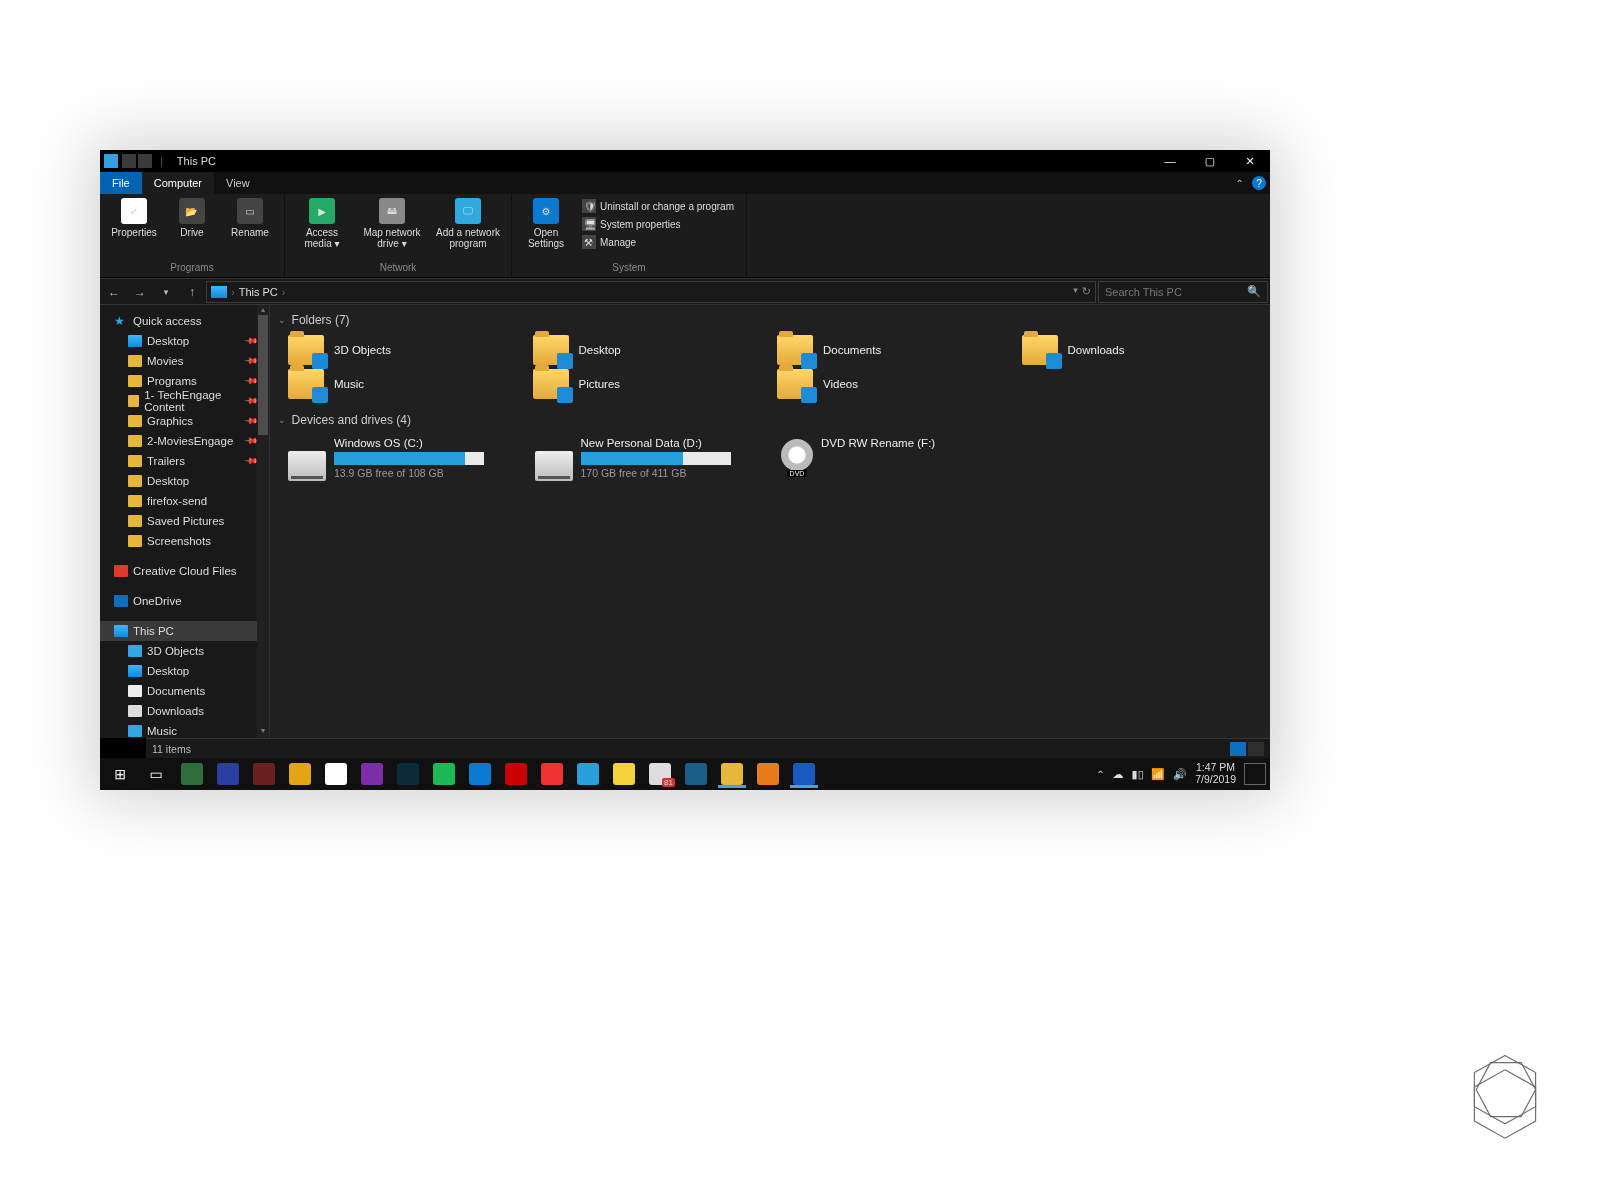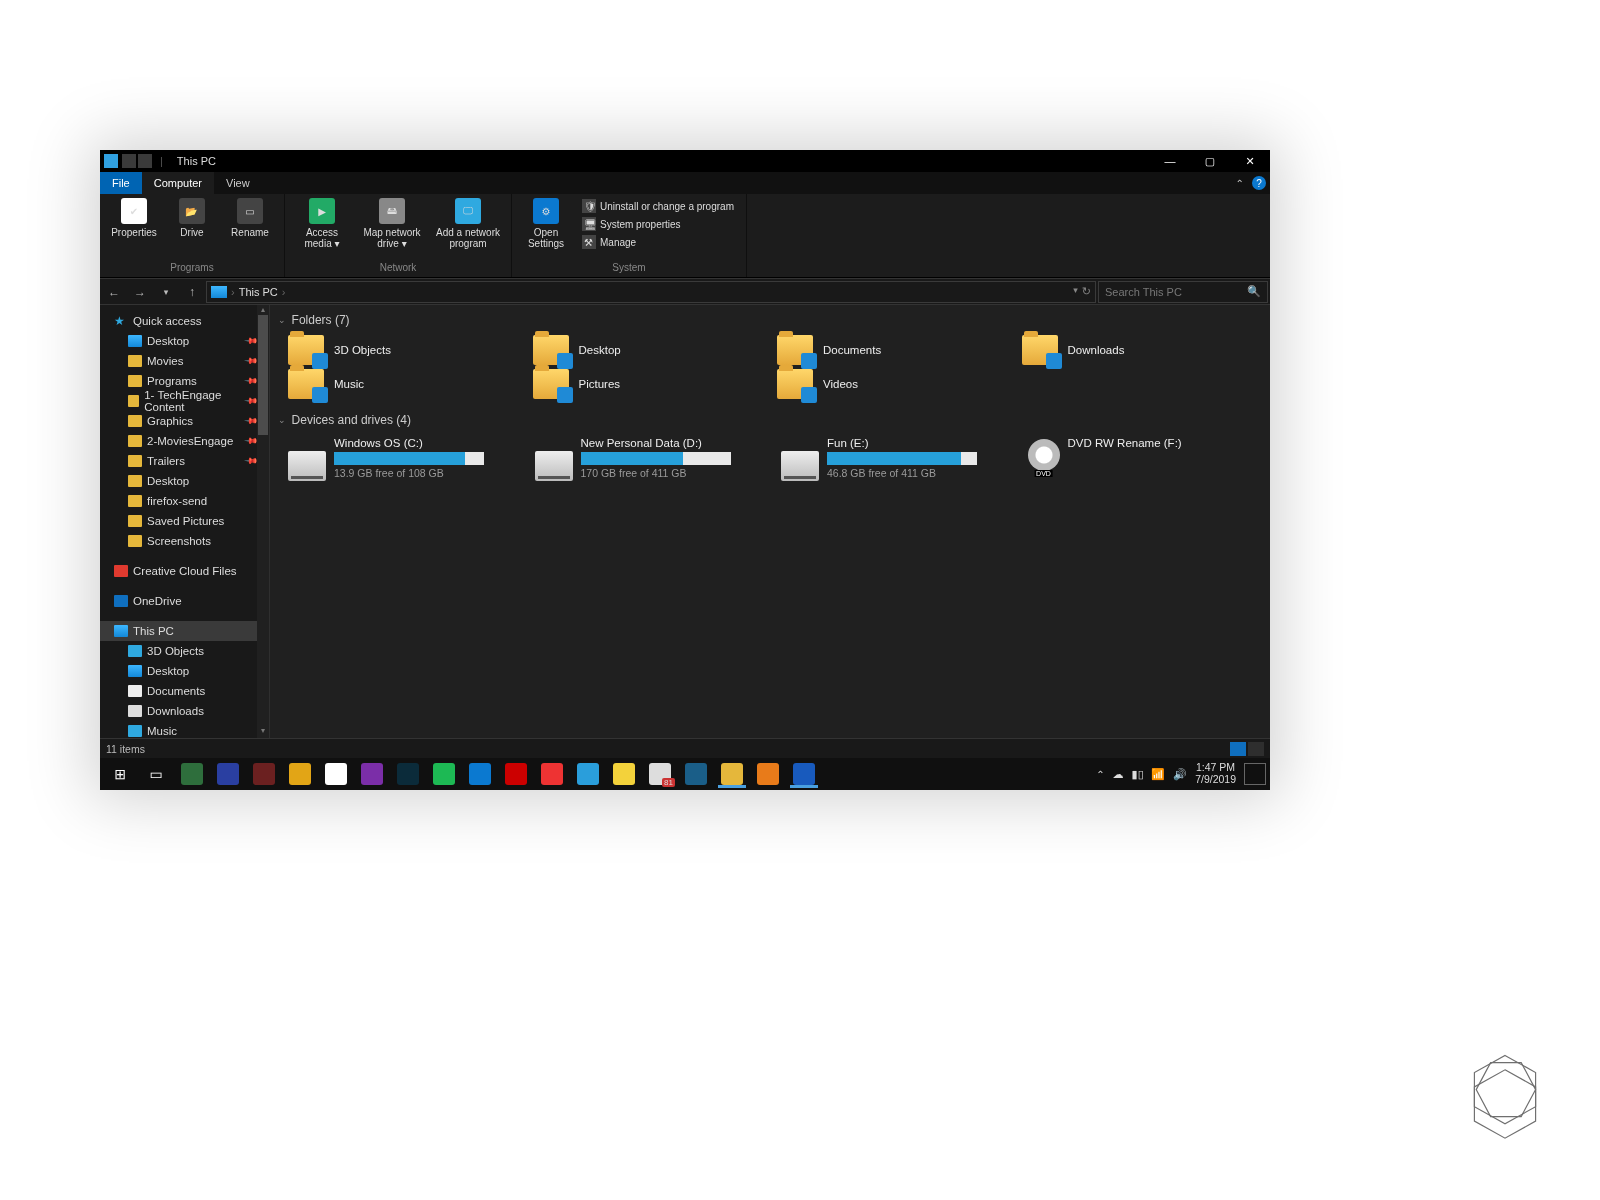--- a/index.html
+++ b/index.html
@@ -89,21 +89,21 @@
 .driveic::after{content:"";position:absolute;bottom:2px;left:3px;right:3px;height:3px;background:#555;}
 .drivebody{flex:1;}
 .drivebody .nm{color:#eee;font-size:11.5px;}
 .drivebody .bar{margin-top:3px;height:13px;width:150px;background:#e9e9e9;position:relative;}
 .drivebody .bar .fill{position:absolute;left:0;top:0;bottom:0;background:#26a0da;}
 .drivebody .free{color:#9a9a9a;font-size:10.5px;margin-top:2px;}
 .dvd{width:32px;height:32px;border-radius:50%;background:radial-gradient(circle,#fff 0 35%,#bbb 40% 100%);position:relative;margin-top:2px;}
 .dvd .t{position:absolute;bottom:-6px;left:50%;transform:translateX(-50%);font-size:7px;background:#000;color:#fff;padding:0 2px;}
 
 
-.status { height:20px; background:#191919; border-top:1px solid #333; display:flex; align-items:center; font-size:10.5px; color:#bbb; padding:0 6px;}
+.status { height:20px; background:#191919; border-top:1px solid #333; display:flex; align-items:center; font-size:10.5px; color:#bbb; padding:0 6px;margin-left:46px;}
 .status .views{margin-left:auto;display:flex;gap:2px;}
 .status .views div{width:16px;height:14px;background:#2e2e2e;}
 .status .views div.on{background:#0f6fbf;}
 
 
 .taskbar { height:32px; background:#101010; display:flex; align-items:center; padding:0 4px; gap:2px;}
 .taskbar .tbtn{width:32px;height:28px;display:flex;align-items:center;justify-content:center;color:#ddd;font-size:14px;}
 .taskbar .appic{width:22px;height:22px;border-radius:3px;}
 .taskbar .tray{margin-left:auto;display:flex;align-items:center;gap:8px;color:#ddd;font-size:11px;}
 .taskbar .clock{font-size:10.5px;line-height:1.1;text-align:center;}
@@ -401,30 +401,20 @@
               <div class="driveic"></div>
     <div class="drivebody">
       <div class="nm">New Personal Data (D:)</div>
       <div class="bar">
                   <div class="fill" style="width:68%"></div>
                 </div>
       <div class="free">170 GB free of 411 GB</div>
     </div>
             </div>
             <div class="driveitem">
-              <div class="driveic"></div>
-    <div class="drivebody">
-      <div class="nm">Fun (E:)</div>
-      <div class="bar">
-                  <div class="fill" style="width:89%"></div>
-                </div>
-      <div class="free">46.8 GB free of 411 GB</div>
-    </div>
-            </div>
-            <div class="driveitem">
               <div class="dvd">
                 <div class="t">DVD</div>
               </div>
               <div class="drivebody">
                 <div class="nm">DVD RW Rename (F:)</div>
               </div>
             </div>
           </div>
     </div>
   </div>

